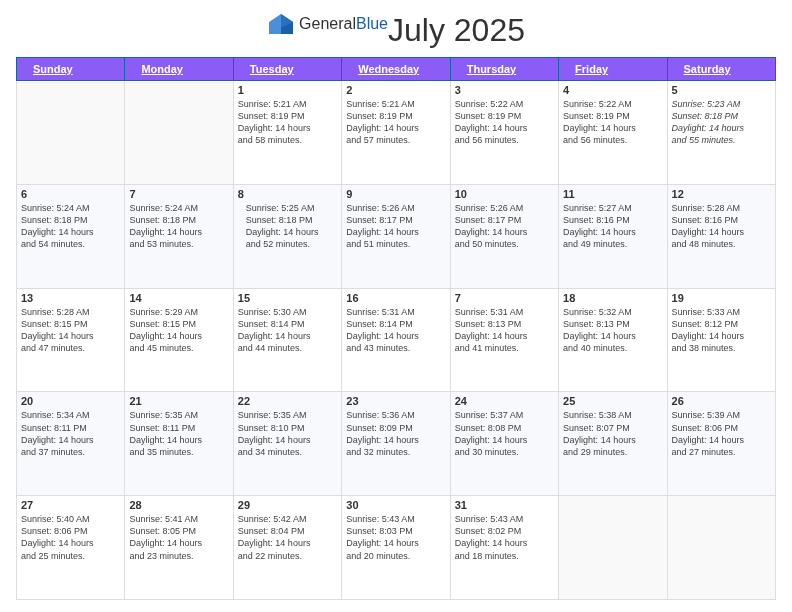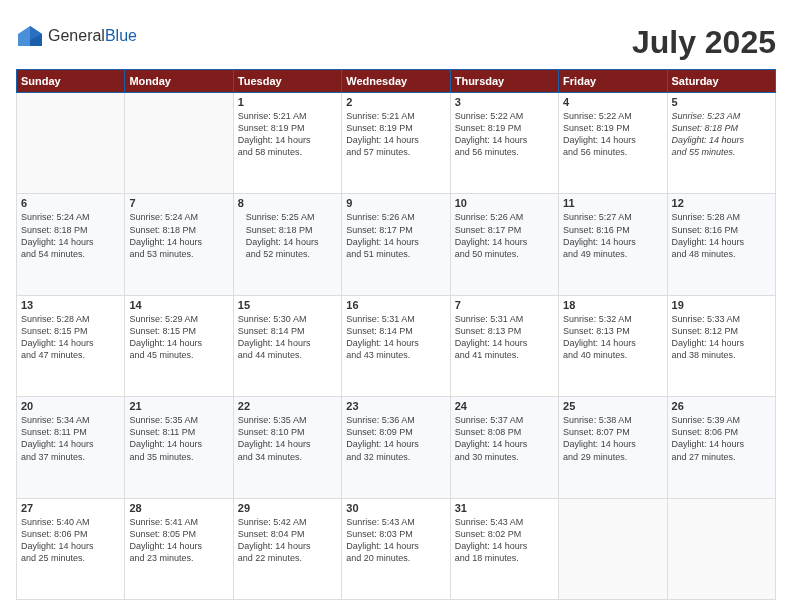--- a/index.html
+++ b/index.html
@@ -12,59 +12,59 @@
     }
     .page {
       width: 792px;
       height: 612px;
       padding: 12px 16px;
       display: flex;
       flex-direction: column;
     }
     .header {
       display: flex;
-      justify-content: space-between;
+      justify-content: center;
       align-items: flex-start;
       margin-bottom: 8px;
-      margin-top: 12px;
     }
     .logo {
       display: flex;
       align-items: center;
       gap: 4px;
     }
     .logo-general { color: #333; }
     .logo-blue { color: #1a5faa; }
     .title-block {
       text-align: right;
     }
     .month-title {
       font-size: 32px;
-      font-weight: bold;
+      font-weight: normal;
       color: #333;
     }
     .subtitle {
       font-size: 14px;
       color: #555;
     }
     .calendar {
       flex: 1;
       border: 1px solid #ccc;
       border-collapse: collapse;
       width: 100%;
       table-layout: fixed;
     }
     .calendar th {
-      background-color: #7f1d1d;
+      background-color: #8b5cf6;
       color: #fff;
       font-size: 11px;
       font-weight: bold;
-      padding: 5px 4px;
+      padding: 5px 16px;
       text-align: left;
       border: 1px solid #1a5faa;
+      text-decoration: underline;
     }
     .calendar td {
       vertical-align: top;
       font-size: 9.5px;
       color: #333;
       padding: 3px 4px;
       border: 1px solid #ddd;
       height: 82px;
       background: #fff;
     }

